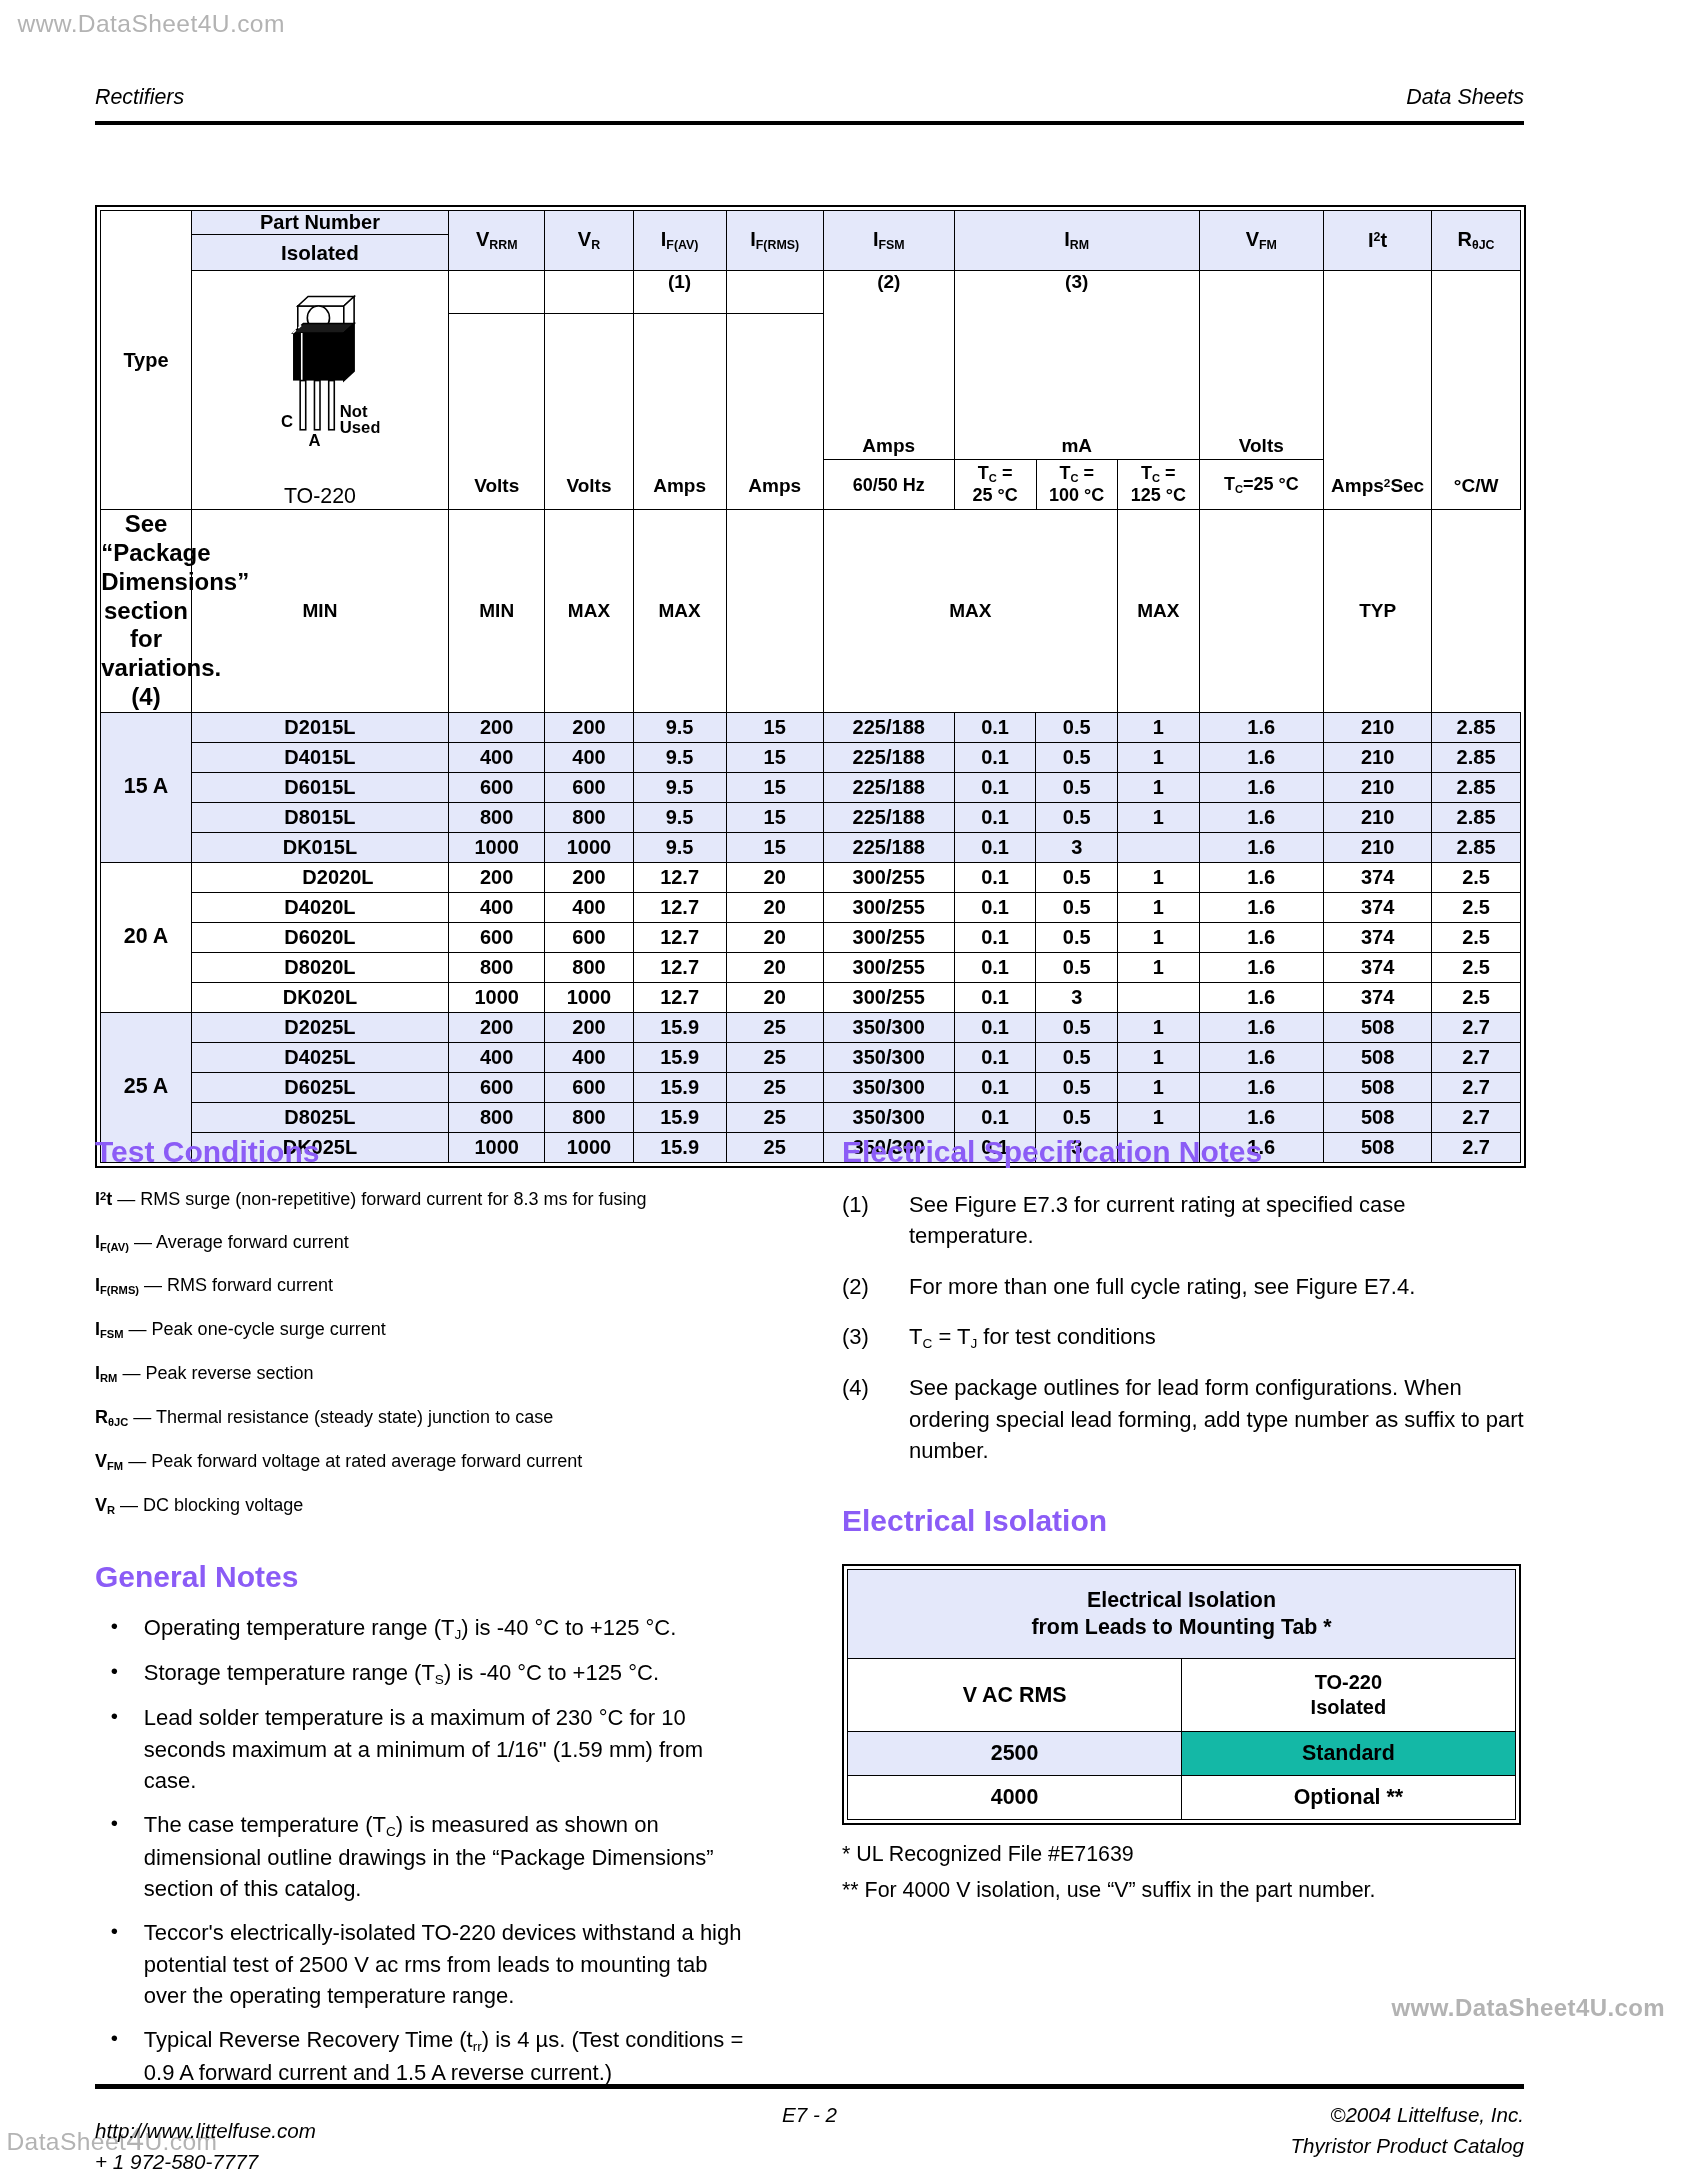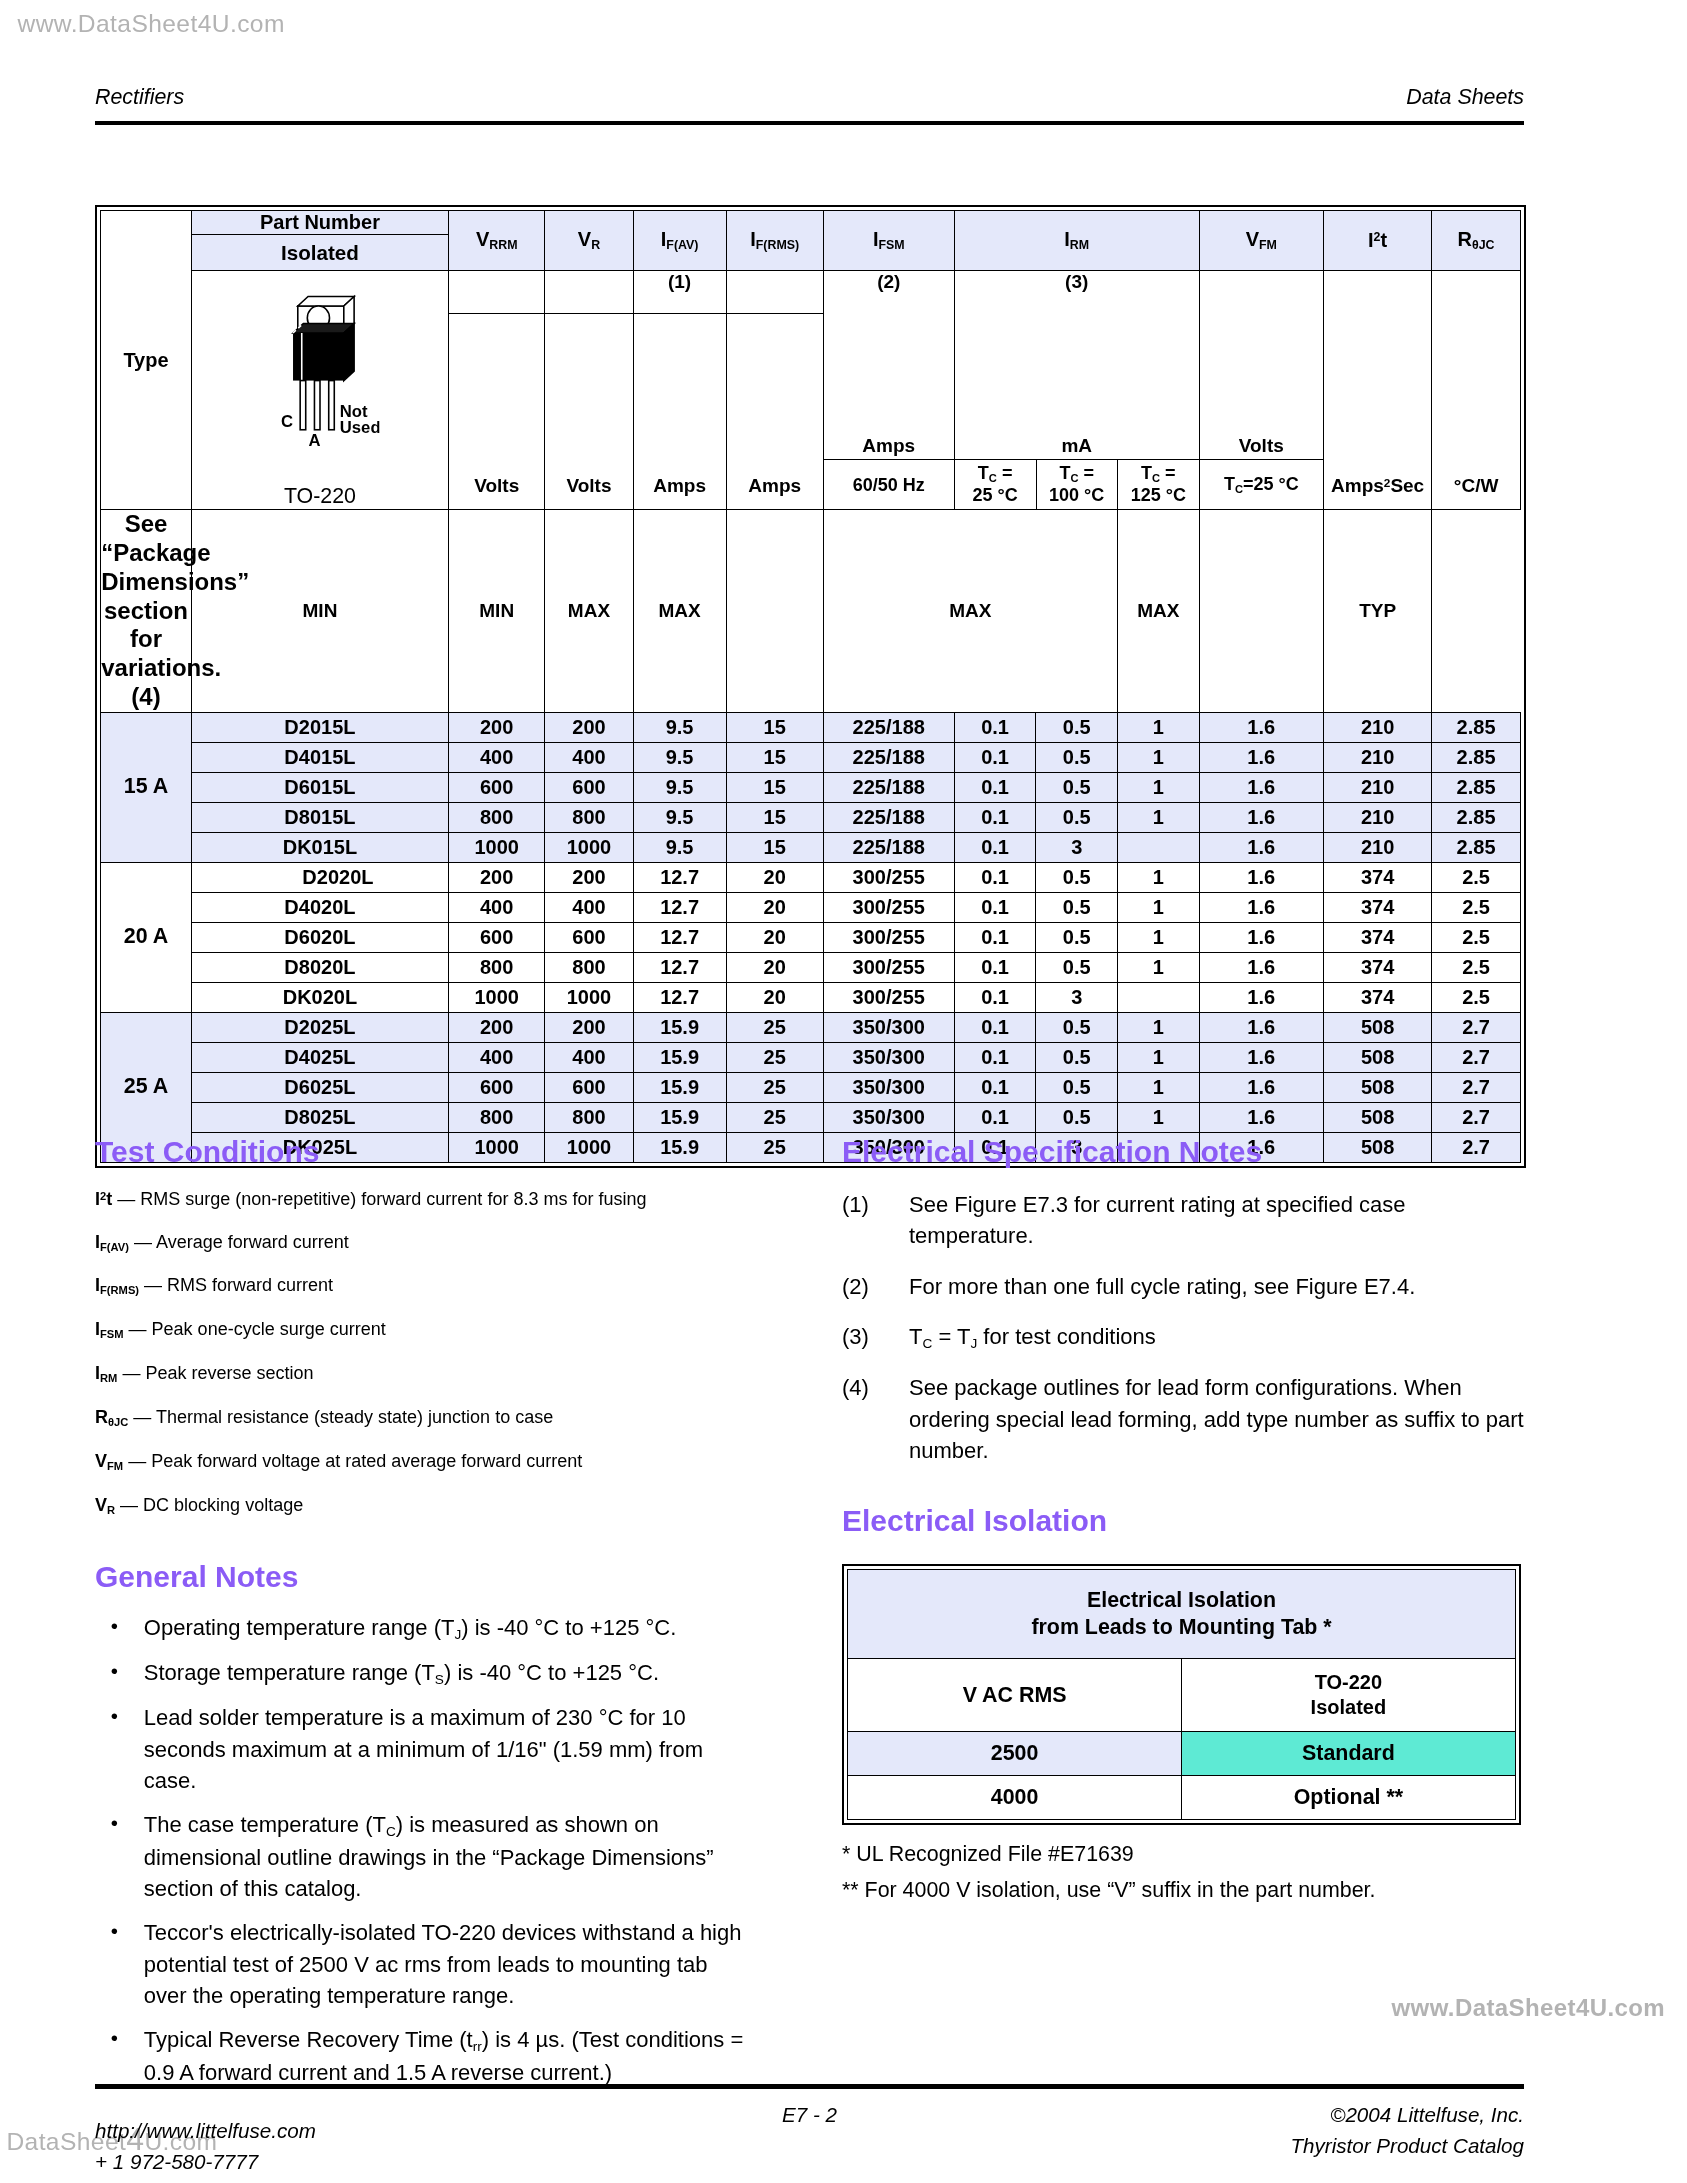--- a/index.html
+++ b/index.html
@@ -507,21 +507,21 @@
           <td style="padding:17.5px 0">V AC RMS</td>
           <td style="padding:11px 0;font-size:20px">
             <span>TO-220</span><br>
             <span>Isolated</span>
           </td>
         </tr>
         </tbody>
           <tbody id="iso-body">
             <tr>
               <td style="background: rgb(228, 232, 250);">2500</td>
-              <td style="background: #5eead4;">Standard</td>
+              <td style="background: #14b8a6;">Standard</td>
             </tr>
             <tr>
               <td>4000</td>
               <td>Optional **</td>
             </tr>
           </tbody>
       </table>
     </div>
 
     <div class="iso-note">* UL Recognized File #E71639</div>

